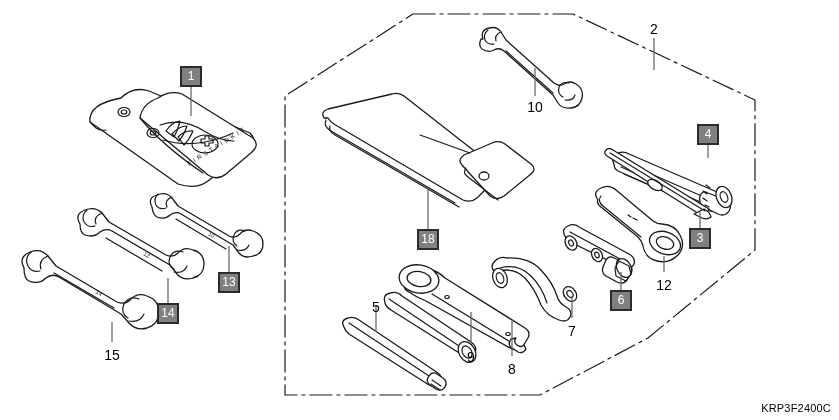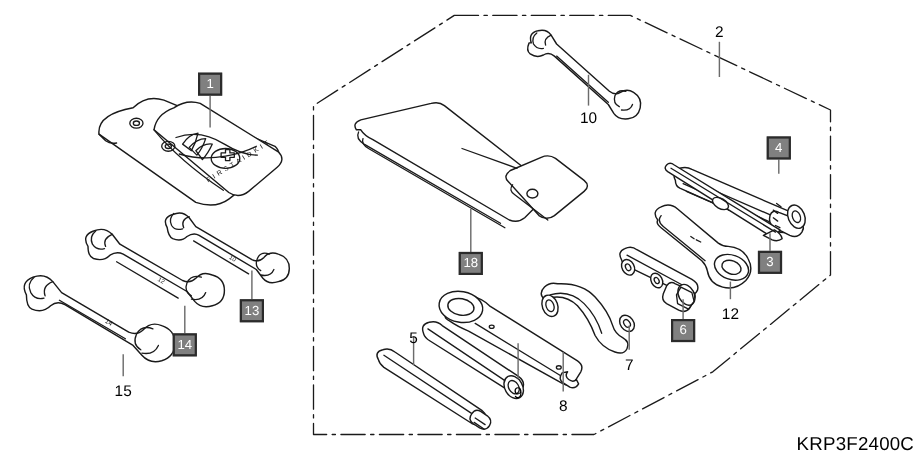--- a/index.html
+++ b/index.html
@@ -5,21 +5,21 @@
   html,body{margin:0;padding:0;background:#ffffff;}
   body{width:839px;height:420px;overflow:hidden;
        font-family:"Liberation Sans",sans-serif;color:#000;}
   #stage{position:relative;width:839px;height:420px;background:#fff;}
   #art{position:absolute;left:0;top:0;width:839px;height:420px;}
   .cbox{position:absolute;width:22px;height:21px;background:#808080;
         border:2px solid #2b2b2b;box-sizing:border-box;color:#ffffff;
         font-size:12px;line-height:17px;text-align:center;font-weight:400;}
   .ctext{position:absolute;color:#000;font-size:14px;line-height:14px;
          text-align:center;width:24px;}
-  .partcode{position:absolute;right:8px;bottom:6px;font-size:17px;color:#000;
+  .partcode{position:absolute;right:8px;bottom:6px;font-size:11px;color:#000;
             letter-spacing:0.2px;margin-top:38px;}
 </style>
 </head>
 <body>
 
 <div id="stage">
 
   <svg id="art" viewBox="0 0 839 420">
     <defs>
       <style>

